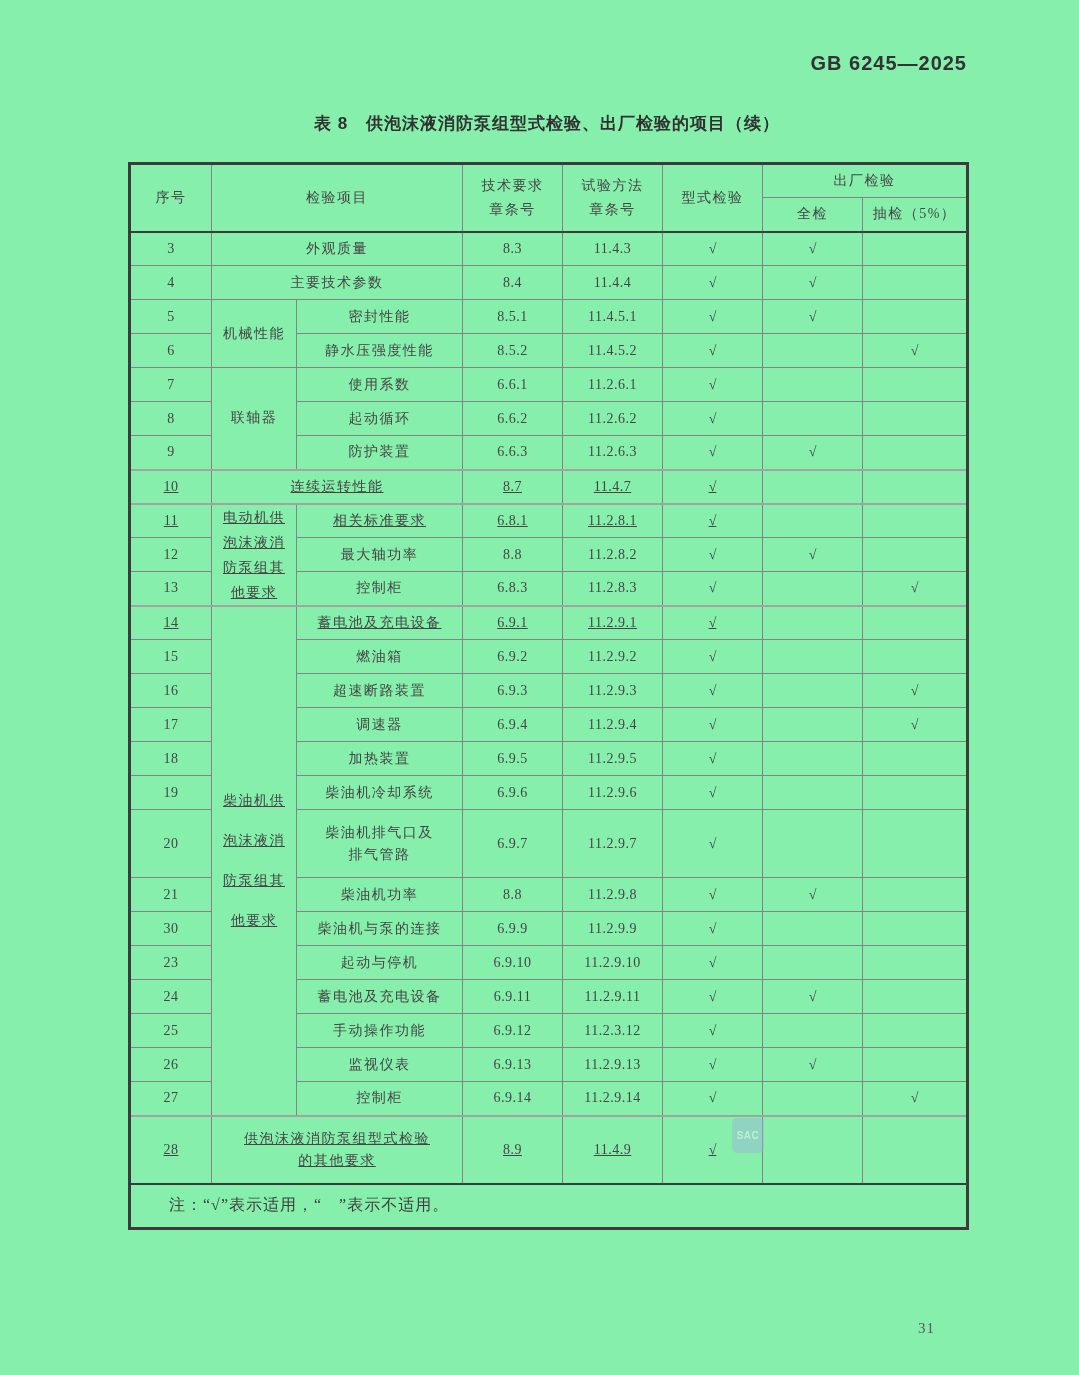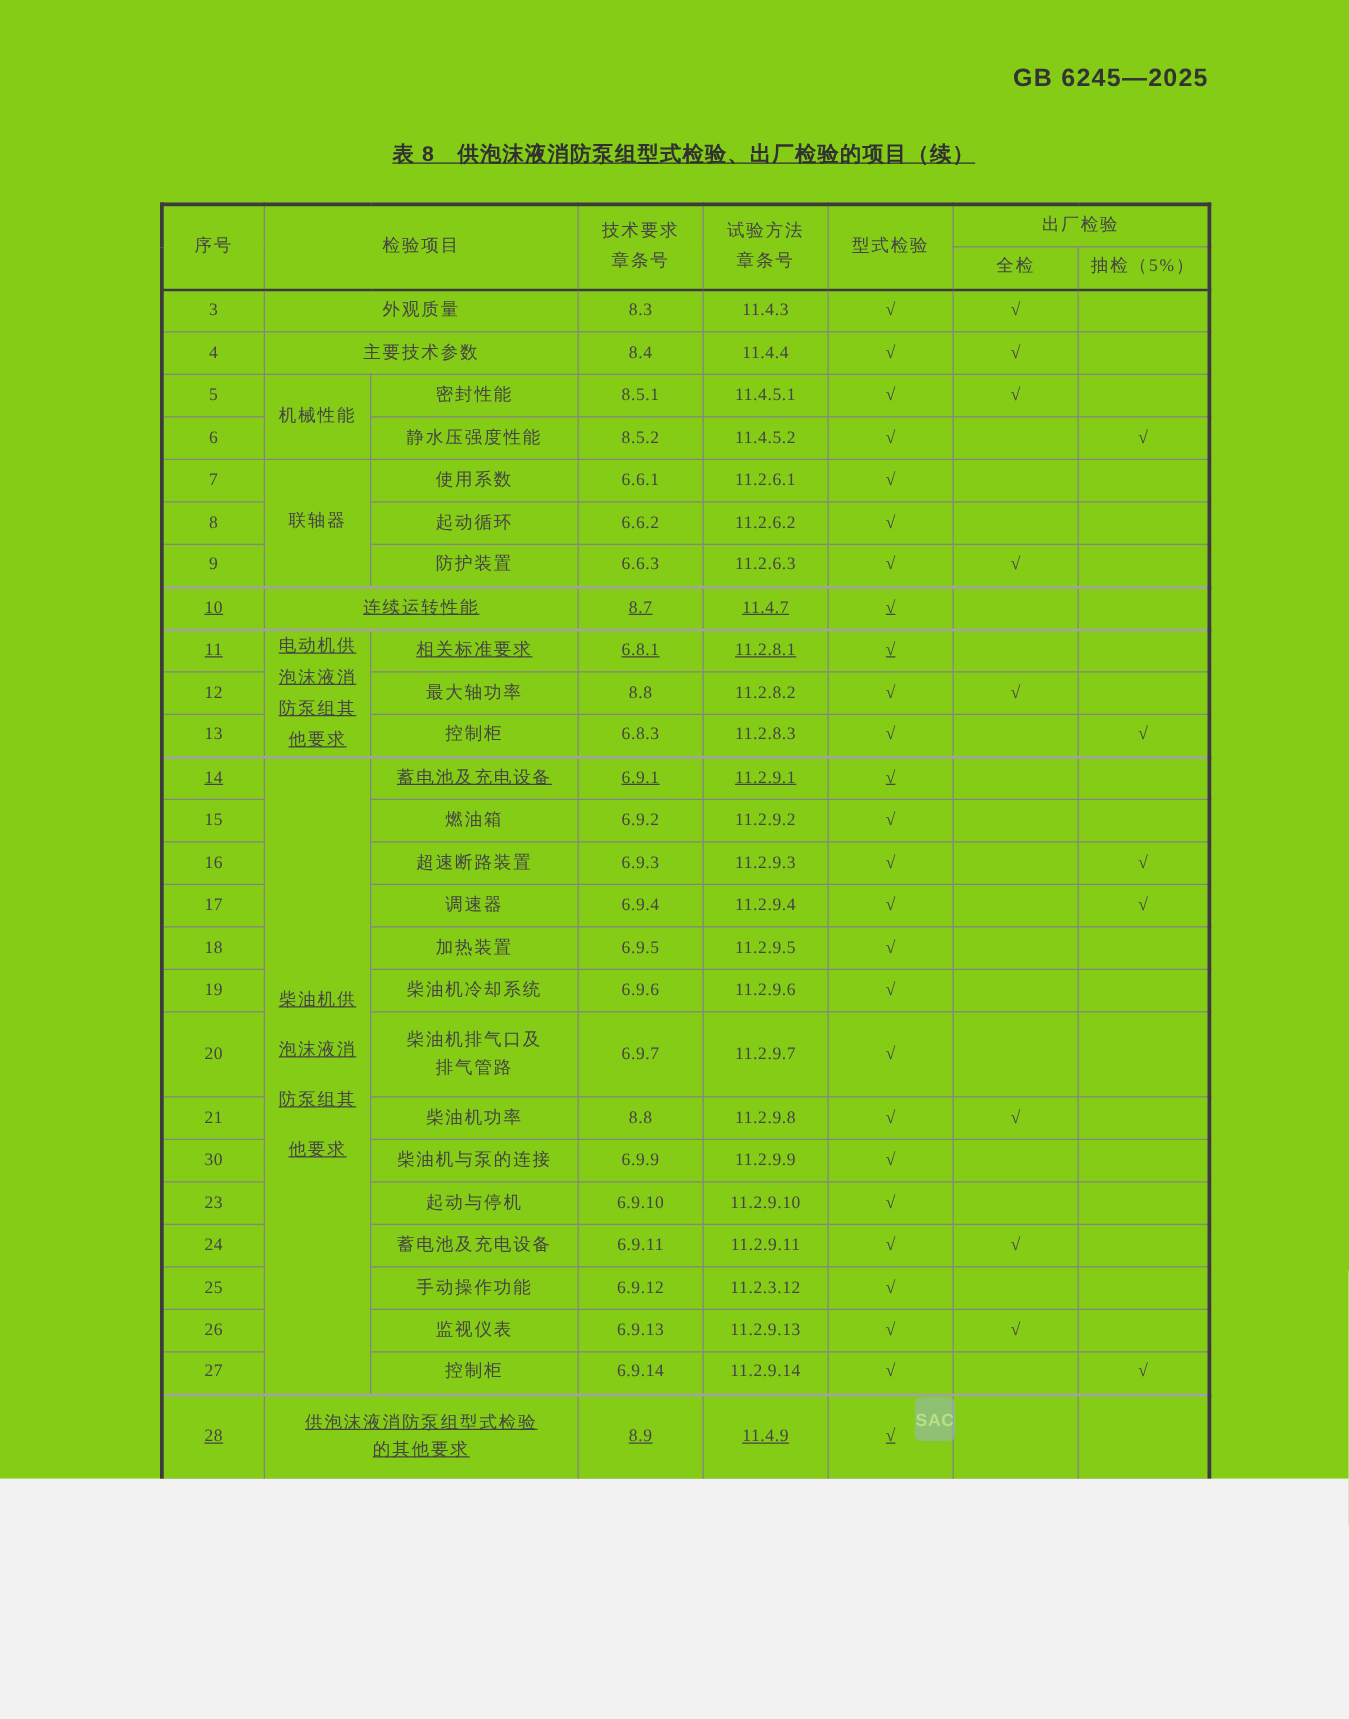--- a/index.html
+++ b/index.html
@@ -1,33 +1,33 @@
 <!DOCTYPE html>
 <html><head>
 <meta charset="utf-8">
 <style>
   html,body{margin:0;padding:0;background:#f2f2f2;}
   .page{
     position:relative;
-    width:1079px;height:1183px;
-    background:#84cc16;
+    width:1079px;height:1375px;
+    background:#86efac;
     overflow:hidden;
     font-family:"Liberation Serif","DejaVu Serif",serif;
     color:#424242;
   }
   .std-code{
     position:absolute;top:52px;right:112px;
     font-family:"Liberation Sans","DejaVu Sans",sans-serif;
     font-weight:bold;font-size:20px;color:#333333;letter-spacing:1px;
   }
   .table-title{
     position:absolute;top:112px;left:128px;width:838px;
     text-align:center;
     font-family:"Liberation Sans","DejaVu Sans",sans-serif;
-    font-weight:bold;font-size:17px;color:#313131;letter-spacing:1px;text-decoration:underline;
+    font-weight:bold;font-size:17px;color:#313131;letter-spacing:1px;
   }
   table.insp{
     position:absolute;left:128px;top:162px;width:838px;
     border-collapse:collapse;table-layout:fixed;
     border:3px solid #3c3c3c;
   }
   .insp th,.insp td{
     border:1px solid #848484;
     text-align:center;vertical-align:middle;
     font-size:14px;color:#454545;padding:0;
@@ -50,21 +50,21 @@
   .note-row td{
     text-align:left;padding-left:38px;height:42px;
     letter-spacing:1px;border-top:2px solid #3c3c3c;
     font-size:16px;color:#3f3f3f;
   }
   .watermark{
     position:absolute;left:732px;top:1118px;width:32px;height:35px;
     background:#9db5d9;opacity:0.48;border-radius:5px;
     display:flex;align-items:center;justify-content:center;
     font-family:"Liberation Sans","DejaVu Sans",sans-serif;
-    font-weight:bold;font-size:14px;color:#f2f6fc;letter-spacing:0.5px;
+    font-weight:bold;font-size:10px;color:#f2f6fc;letter-spacing:0.5px;
   }
   .page-number{
     position:absolute;left:918px;top:1320px;
     font-size:15px;color:#5a5a5a;letter-spacing:1px;
   }
 </style>
 </head>
 <body>
 
 <div class="page">

